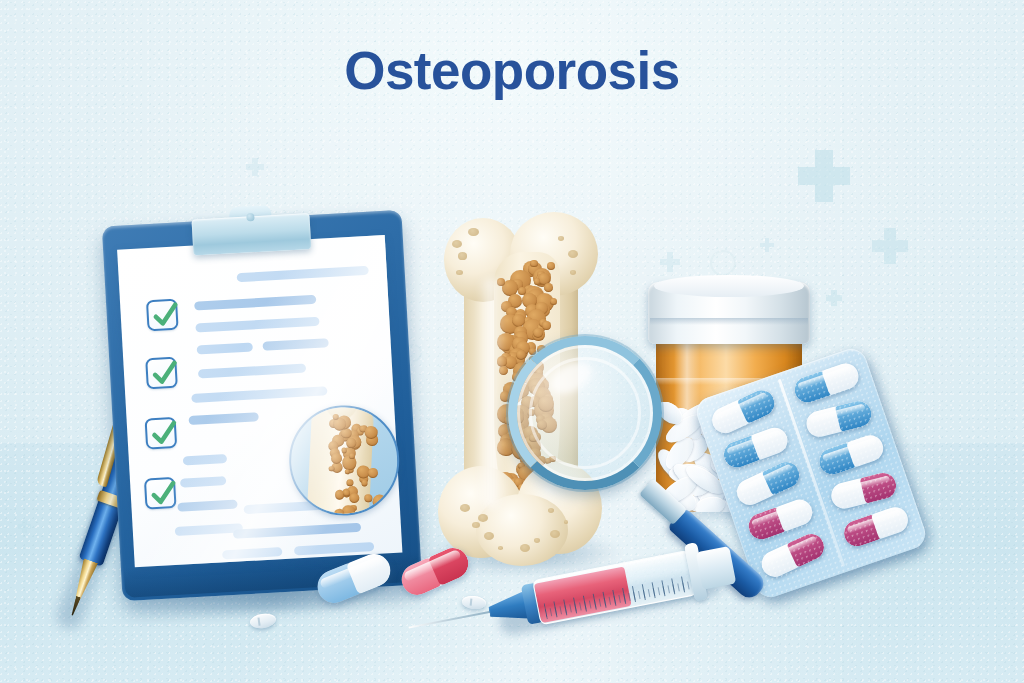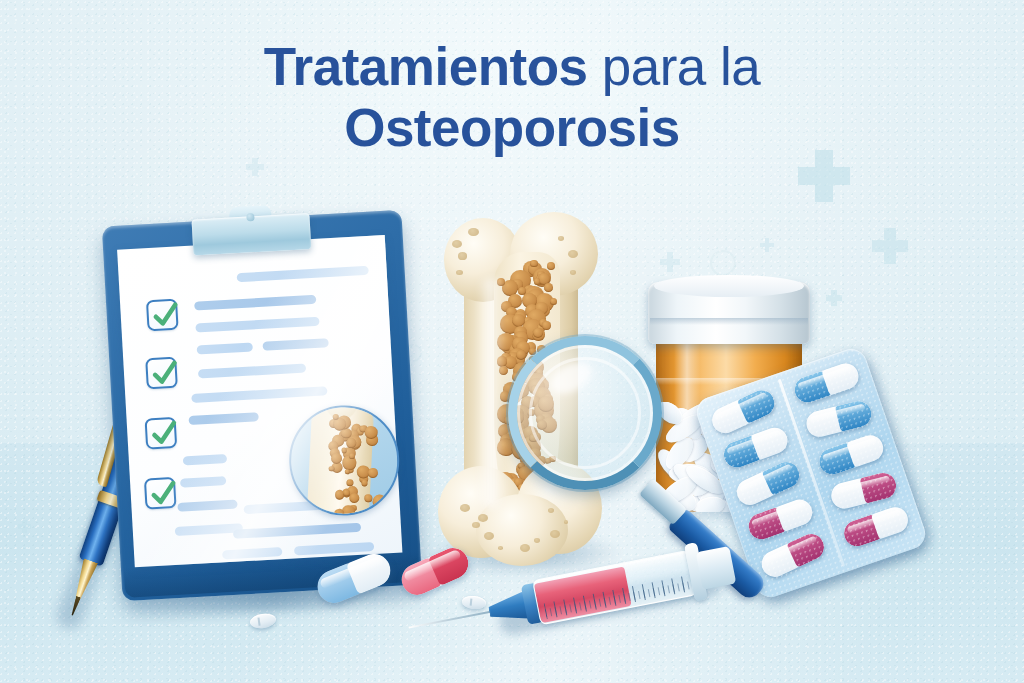--- a/index.html
+++ b/index.html
@@ -454,21 +454,20 @@
       </div>
       <div class="xcross" style="left: 930px; top: 468px; width: 15px; height: 15px; color: rgb(189, 223, 233); opacity: 0.26;">
         <i class="h"></i>
         <i class="v"></i>
       </div>
       <div class="circ-out" style="left: 710px; top: 250px; width: 26px; height: 26px; opacity: 0.3;"></div>
       <div class="circ-out" style="left: 404px; top: 344px; width: 18px; height: 18px; opacity: 0.25;"></div>
     </div>
 
   <div class="title-wrap">
-    <div class="title-l1"><span class="strong">Tratamientos</span><span class="light"> para la</span></div>
     <div class="title-l2">Osteoporosis</div>
   </div>
 
   <div class="obj pen">
     <div class="pen-shadow"></div>
     <div class="pen-barrel"></div>
     <div class="pen-cap-band" style="top:6px"></div>
     <div class="pen-cap-band" style="top:96px"></div>
     <div class="pen-clip"></div>
     <div class="pen-cone"></div>

